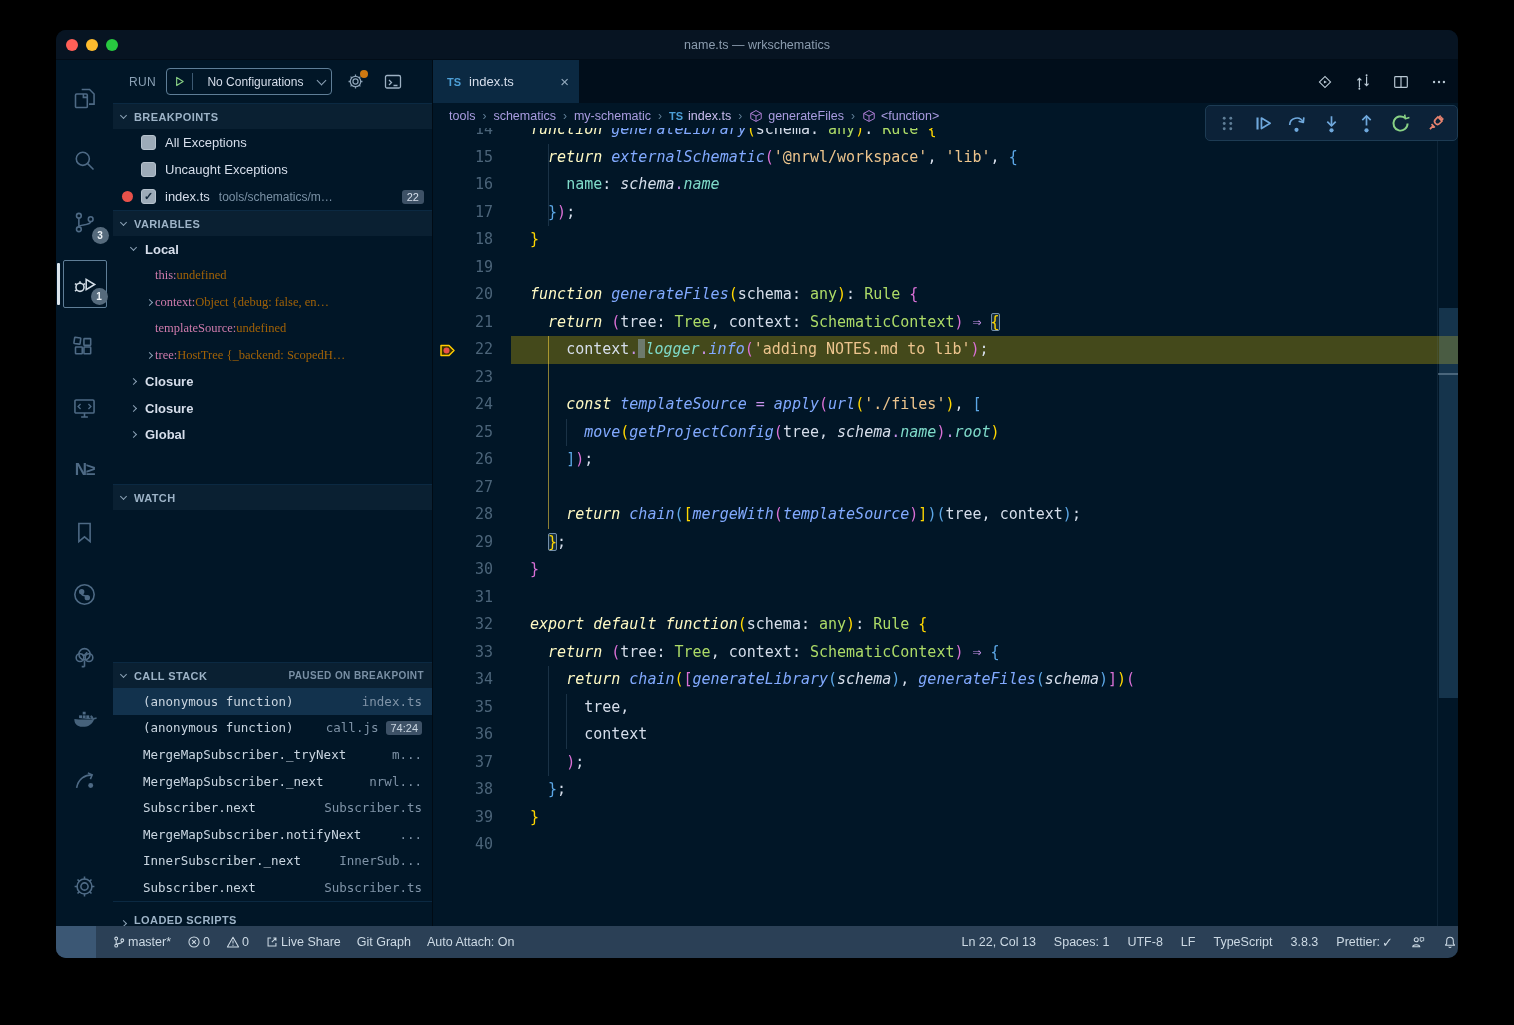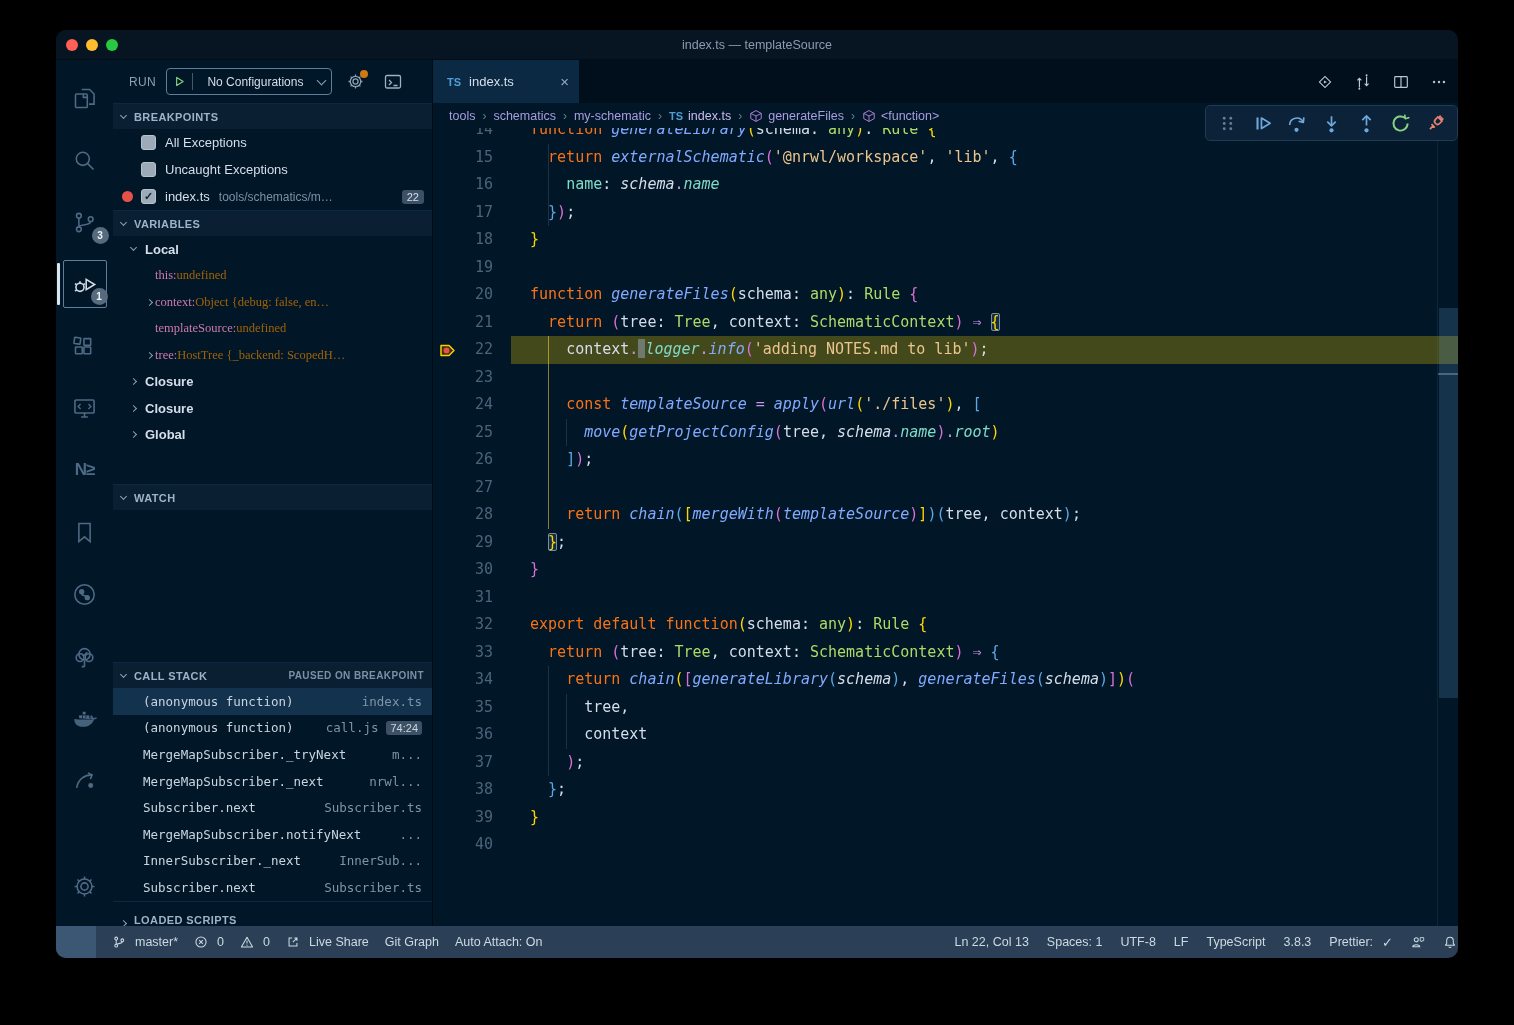--- a/index.html
+++ b/index.html
@@ -98,21 +98,21 @@
   .codearea { flex:1; position:relative; overflow:hidden; background:#011627;
     font-family:"DejaVu Sans Mono",monospace; font-size:15px; }
   .codelines { margin-top:-12px; position:relative; }
   .cline { position:relative; height:27.5px; line-height:27.5px; white-space:pre; }
   .curbg { position:absolute; left:78px; right:0; top:0; bottom:0; background:#44491b; }
   .guide { position:absolute; top:0; bottom:0; width:0; border-left:1px solid rgba(95,126,151,.28); }
   .guide.ga { border-left-color:rgba(255,215,64,.55); }
   .ln { position:absolute; left:0; width:60px; text-align:right; color:#4b6479; z-index:1; }
   .ltxt { position:relative; z-index:1; display:block; padding-left:97px; color:#d6deeb; }
   .bpArrow { position:absolute; left:6px; top:5px; z-index:2; }
-  .tk.kw{color:#f97316;} .tk.fn{color:#82aaff;font-style:italic}
+  .tk.kw{color:#fef9c3;font-style:italic} .tk.fn{color:#82aaff;font-style:italic}
   .tk.ty{color:#addb67} .tk.st{color:#ecc48d} .tk.pr{color:#7fdbca}
   .tk.prI{color:#7fdbca;font-style:italic} .tk.vaI{color:#d6deeb;font-style:italic}
   .tk.op{color:#c792ea} .tk.dt{color:#c792ea}
   .tk.b1{color:#ffd700} .tk.b2{color:#da70d6} .tk.b3{color:#5ca7e6}
   .tk.mb{ outline:1px solid rgba(145,175,205,.75); outline-offset:-1px; background:rgba(95,126,151,.22); border-radius:2px;}
   .cursor { display:inline-block; width:7px; height:19px; vertical-align:-4px; background:rgba(150,172,192,.5); }
   .ruler { position:absolute; right:0; top:0; bottom:0; width:21px; border-left:1px solid rgba(95,126,151,.15); z-index:3;}
   .ruler .slider { position:absolute; left:1px; right:0; top:180px; height:390px; background:rgba(95,160,210,.22); }
   .ruler-mark-line { position:absolute; left:0; right:0; top:245px; height:2px; background:rgba(127,152,171,.5); }
   
@@ -121,37 +121,37 @@
     justify-content:space-around; padding:0 4px; }
   .dbg-btn { display:flex; align-items:center; justify-content:center; }
   .dbg-btn svg { width:21px; height:21px; display:block; }
   .c-grip{color:#5f7e97} .c-blue{color:#6fa8dc} .c-green{color:#89d185} .c-red{color:#e8836f}
   
   .statusbar { height:32px; flex:0 0 32px; background:#2b4056; display:flex; align-items:center;
     color:#ccd9e4; font-size:12.5px; }
   .sb-left,.sb-right { display:flex; align-items:center; height:100%; }
   .sb-right { margin-left:auto; padding-right:1px; gap:18px; }
   .sb-left { gap:16px; }
-  .sb-item { display:flex; align-items:center; gap:9px; white-space:nowrap; }
+  .sb-item { display:flex; align-items:center; gap:2px; white-space:nowrap; }
   .sb-item svg { width:14px; height:14px; display:block; }
   .remote-block { width:40px; height:100%; background:#3b5774; display:flex; align-items:center;
     justify-content:center; font-weight:bold; font-size:12px; letter-spacing:-1px; }
   .sb-check { font-size:13px; }
 </style>
 </head>
 <body>
 
 <div class="window">
   <div class="titlebar">
     <div class="traffic">
       <span class="tl r"></span>
       <span class="tl y"></span>
       <span class="tl g"></span>
     </div>
-    <span class="title-text">index.ts — templateSource</span>
+    <span class="title-text">name.ts — wrkschematics</span>
   </div>
   <div class="content">
     <div class="activitybar" id="activitybar">
         <div class="ab-item">
           <span class="ic" style="display: flex;">
             <svg viewBox="0 0 24 24" fill="none" stroke="currentColor" stroke-width="1.4">
               <path d="M9.5 4h7l4 4v9h-4.5"></path>
               <rect x="4" y="8" width="10.5" height="12" rx="1"></rect>
               <path d="M11 8v3h3.5"></path>
             </svg>

